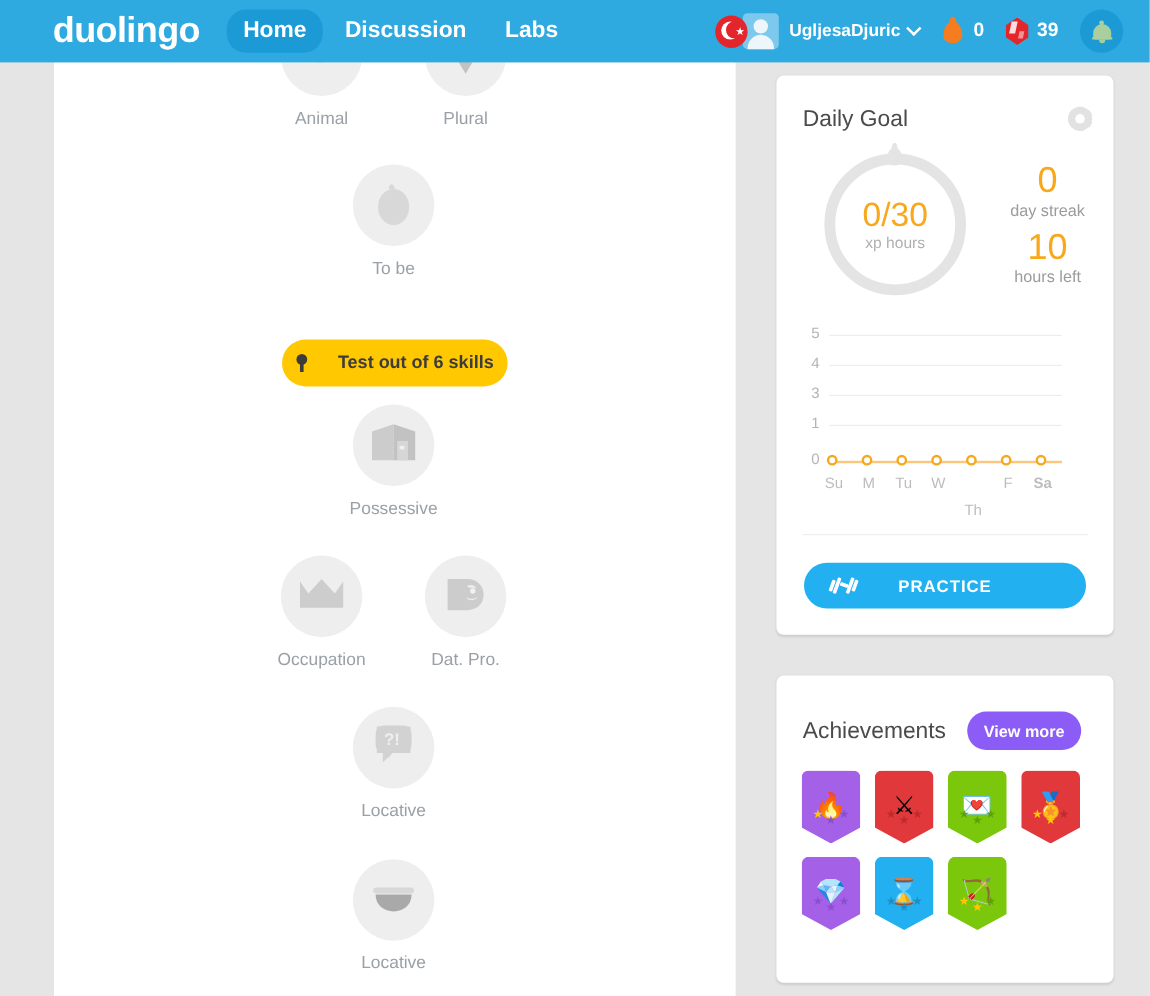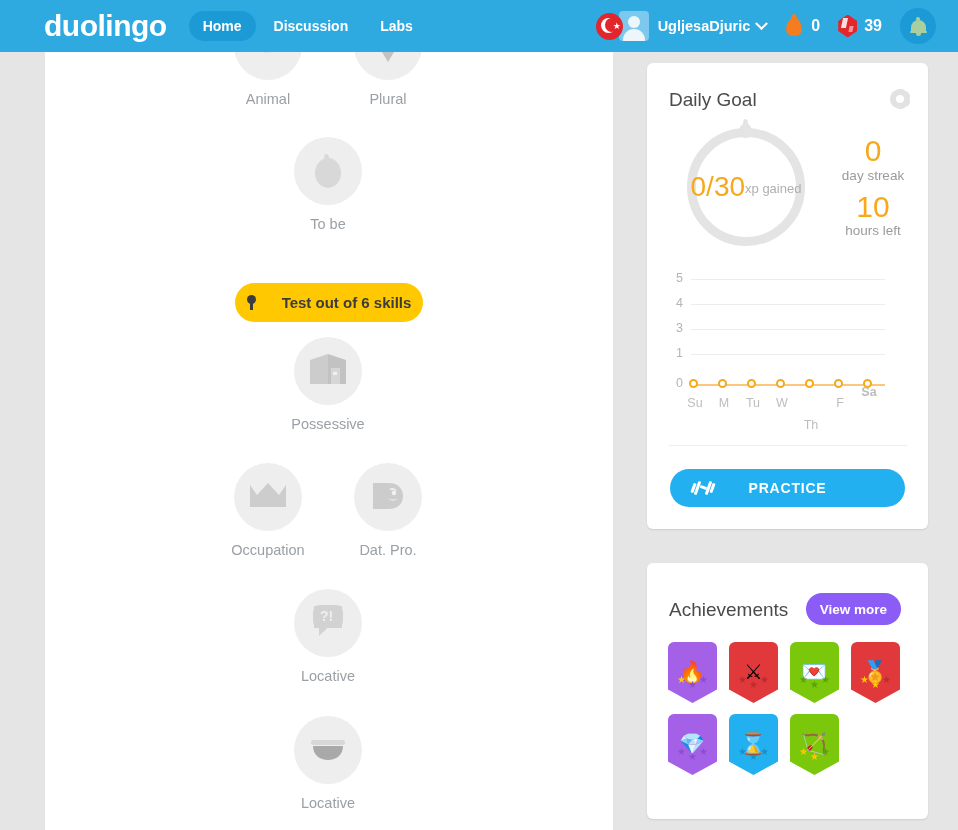--- a/index.html
+++ b/index.html
@@ -22,21 +22,21 @@
     margin-left: 44px;
     color: #ffffff;
     font-size: 30px;
     font-weight: bold;
     letter-spacing: -0.5px;
     line-height: 1;
   }
   .nav { display: flex; align-items: center; margin-left: 22px; gap: 4px; }
   .nav-item {
     color: #ffffff;
-    font-size: 14px;
+    font-size: 19px;
     font-weight: bold;
     padding: 7px 14px;
     border-radius: 16px;
     white-space: nowrap;
     cursor: pointer;
   }
   .nav-item.active { background: #1b9ad6; }
 
   .header-right {
     margin-left: auto; margin-right: 22px;
@@ -227,21 +227,21 @@
     position: absolute; left: 2px; top: 4px; width: 13px; height: 15px;
     background: #e4e4e4;
     border-radius: 50% 50% 50% 50% / 65% 65% 35% 35%;
   }
   .ring-marker .m2 {
     position: absolute; left: 5.5px; top: 0; width: 5px; height: 9px;
     background: #e4e4e4; border-radius: 50% 50% 40% 40%;
   }
   .ring-center {
     position: absolute; left: 0; top: 0; width: 118px; height: 118px;
-    display: flex; align-items: center; justify-content: center;
+    display: flex; flex-direction: column; align-items: center; justify-content: center;
   }
   .xp-num { font-size: 28px; color: #f7a81b; font-weight: normal; line-height: 1.05; }
   .xp-sub { font-size: 13px; color: #b0b0b0; margin-top: 2px; }
 
   .goal-stats { position: absolute; left: 186px; top: 72px; text-align: center; width: 80px; }
   .gs-num { font-size: 30px; color: #f7a81b; line-height: 1.05; }
   .gs-lab { font-size: 13.5px; color: #9b9b9b; margin-top: 1px; }
   .gs-gap { height: 8px; }
 
   
@@ -473,21 +473,21 @@
     </div>
 
     <div class="ring-wrap">
       <div class="ring"></div>
       <div class="ring-marker">
           <div class="m1"></div>
           <div class="m2"></div>
         </div>
       <div class="ring-center">
         <div class="xp-num">0/30</div>
-        <div class="xp-sub">xp gained</div>
+        <div class="xp-sub">xp hours</div>
       </div>
     </div>
 
     <div class="goal-stats">
       <div class="gs-num">0</div>
       <div class="gs-lab">day streak</div>
       <div class="gs-gap"></div>
       <div class="gs-num">10</div>
       <div class="gs-lab">hours left</div>
     </div>
@@ -509,21 +509,21 @@
         <div class="c-xlab" style="left: 43px; top: 133px;">M</div>
         <div class="c-dot" style="left: 77.5px; top: 115.5px;"></div>
         <div class="c-xlab" style="left: 72px; top: 133px;">Tu</div>
         <div class="c-dot" style="left: 106.5px; top: 115.5px;"></div>
         <div class="c-xlab" style="left: 101px; top: 133px;">W</div>
         <div class="c-dot" style="left: 135.5px; top: 115.5px;"></div>
         <div class="c-xlab" style="left: 130px; top: 133px; margin-top: 22px;">Th</div>
         <div class="c-dot" style="left: 164.5px; top: 115.5px;"></div>
         <div class="c-xlab" style="left: 159px; top: 133px;">F</div>
         <div class="c-dot" style="left: 193.5px; top: 115.5px;"></div>
-        <div class="c-xlab" style="left: 188px; top: 122px; font-weight: bold;">Sa</div>
+        <div class="c-xlab" style="left: 188px; top: 133px; font-weight: bold;">Sa</div>
       </div>
 
     <div class="divider"></div>
 
     <button class="practice-btn">
       <span class="dumb-ic">
         <i style="left:0;top:2px;width:3px;height:10px;"></i>
         <i style="left:4px;top:0px;width:3px;height:14px;"></i>
         <i style="left:8px;top:5px;width:7px;height:3px;"></i>
         <i style="left:15px;top:0px;width:3px;height:14px;"></i>

